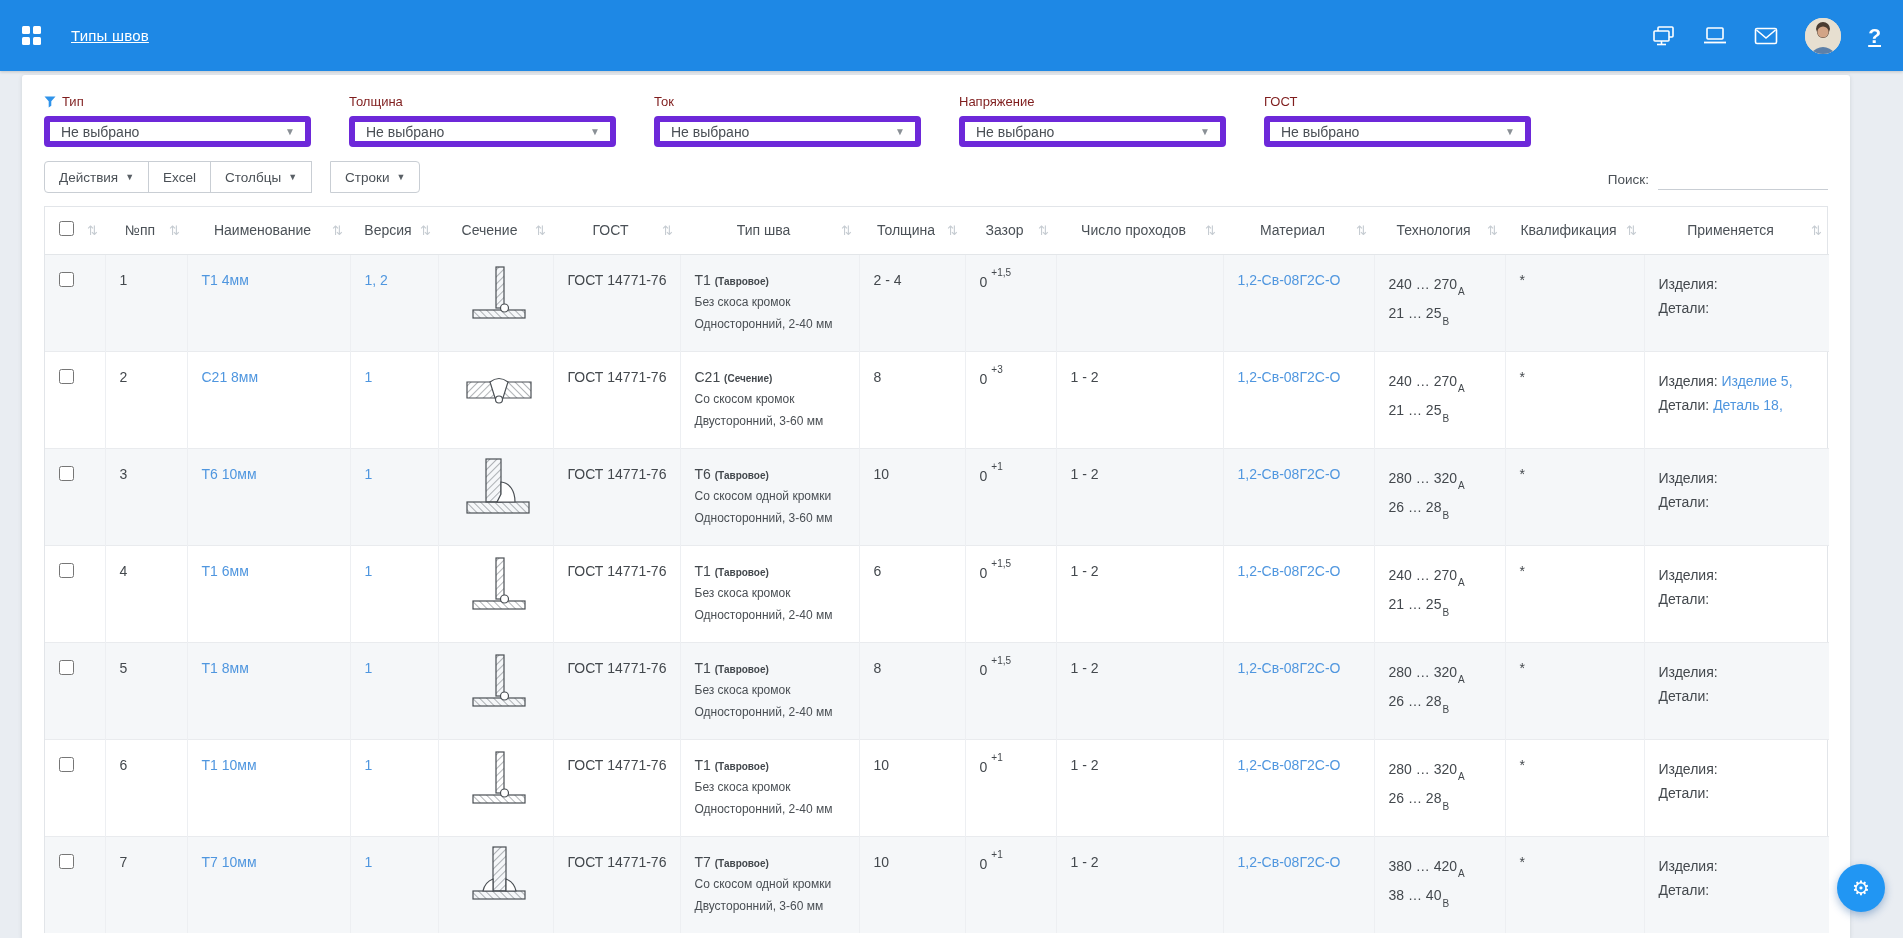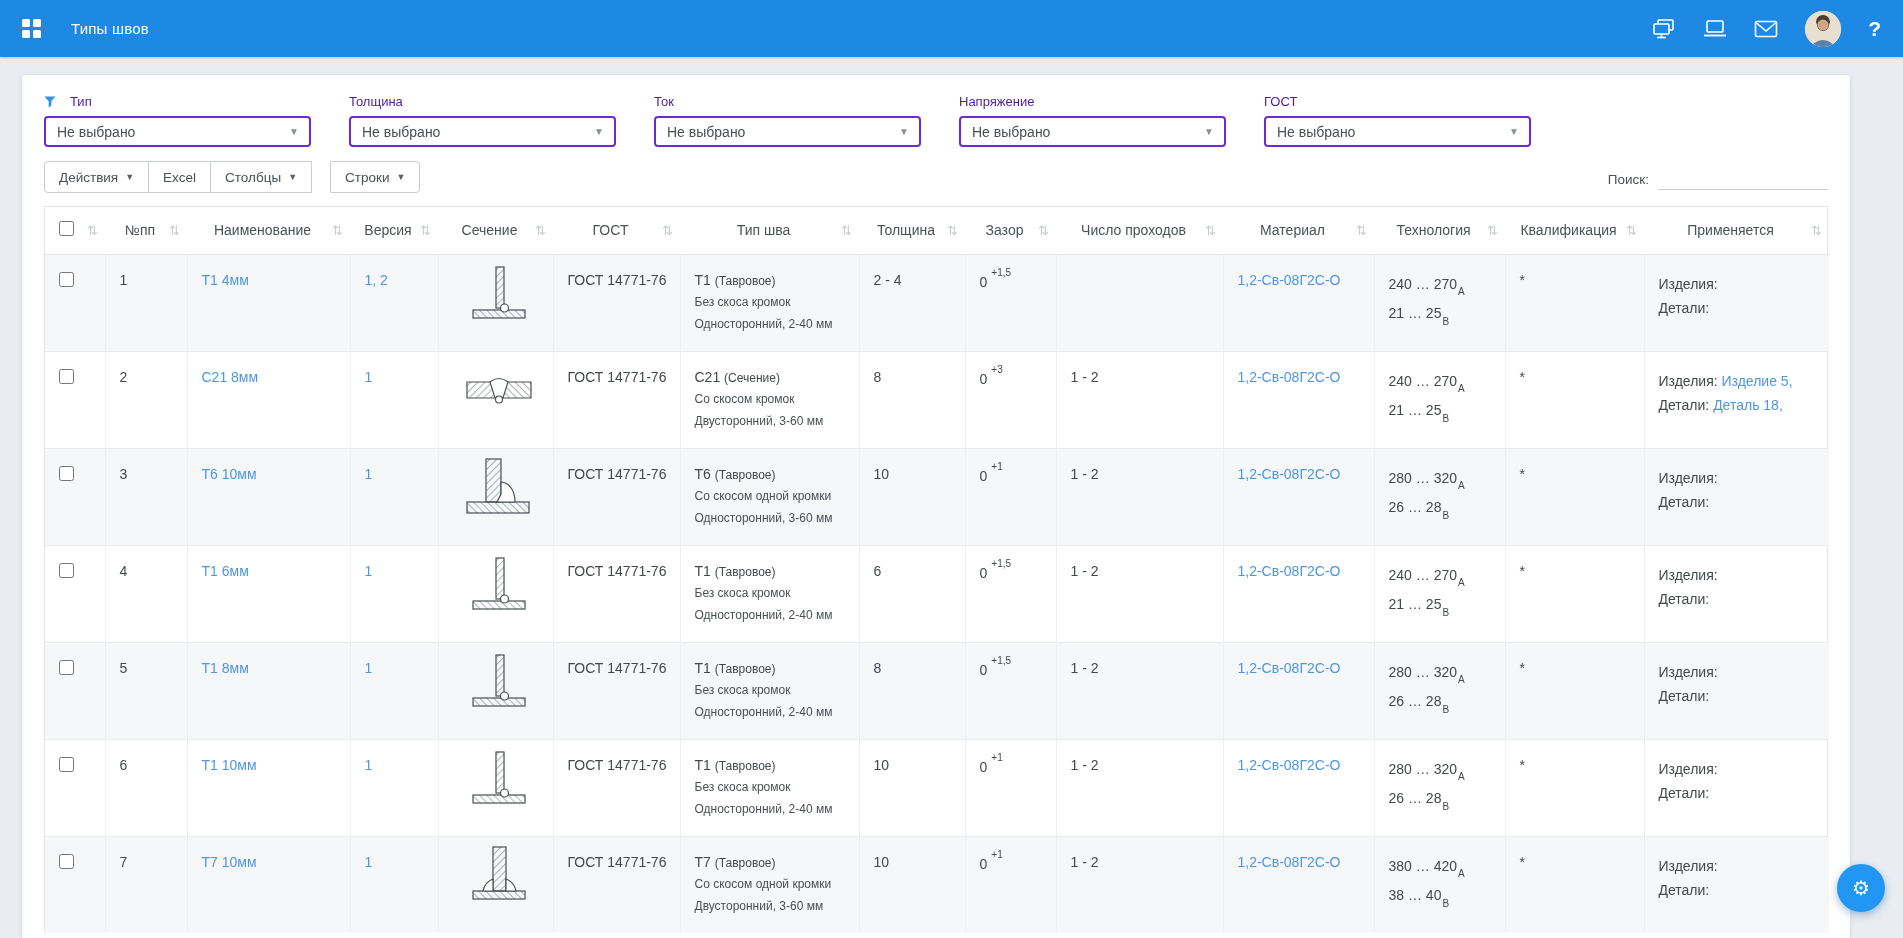--- a/index.html
+++ b/index.html
@@ -4,44 +4,44 @@
 <style>
   * { box-sizing: border-box; margin: 0; padding: 0; }
   html, body { width: 1903px; height: 938px; overflow: hidden; }
   body {
     font-family: "Liberation Sans", "DejaVu Sans", sans-serif;
     background: #e9edf2;
     color: #43484d;
   }
   
   .topbar {
-    height: 57px; background: #1e88e5; color: #fff;
+    height: 71px; background: #1e88e5; color: #fff;
     display: flex; align-items: center; padding: 0 22px;
     box-shadow: 0 1px 3px rgba(0,0,0,.18);
-    position: relative; z-index: 5;
+    position: relative; z-index: 5; text-decoration: underline;
   }
   .grid-icon { width: 19px; height: 19px; display: grid; grid-template-columns: 1fr 1fr; gap: 3px; cursor: pointer; }
   .grid-icon span { background: #fff; border-radius: 1.5px; }
   .topbar-title { margin-left: 30px; font-size: 15px; letter-spacing: .2px; }
   .topbar-right { margin-left: auto; display: flex; align-items: center; gap: 27px; }
   .tb-icon { width: 24px; height: 22px; cursor: pointer; display: block; }
   .avatar { width: 36px; height: 36px; border-radius: 50%; overflow: hidden; background: #e9e2d4; cursor: pointer; flex: none; }
   .help-glyph { font-size: 21px; font-weight: bold; cursor: pointer; line-height: 1; }
   
   .card {
     position: absolute; left: 22px; top: 75px; right: 53px; bottom: 0;
     background: #fff; border-radius: 3px 3px 0 0;
     box-shadow: 0 1px 4px rgba(60,70,80,.15);
     padding: 19px 22px 0;
   }
   
   .filters { display: flex; gap: 38px; }
-  .filter-label { display: flex; align-items: center; gap: 14px; color: #4c1d95; font-size: 13px; margin-bottom: 7px; height: 15px; }
+  .filter-label { display: flex; align-items: center; gap: 6px; color: #7f1d1d; font-size: 13px; margin-bottom: 7px; height: 15px; }
   .filter-select {
-    width: 267px; height: 31px; border: 2px solid #6d28d9; border-radius: 4px;
+    width: 267px; height: 31px; border: 6px solid #6d28d9; border-radius: 4px;
     background: #fff; display: flex; align-items: center; padding: 0 11px;
     font-size: 14px; color: #4a4f55; cursor: pointer; position: relative;
   }
   .filter-select .caret { position: absolute; right: 10px; color: #8a9096; font-size: 10px; }
   
   .toolbar-row { margin-top: 14px; display: flex; align-items: flex-end; }
   .btn-group { display: inline-flex; }
   .btn {
     border: 1px solid #c9ced4; background: #fff; color: #4a5056;
     font-size: 13.5px; height: 32px; padding: 0 14px; cursor: pointer;
@@ -71,21 +71,21 @@
   tbody tr:nth-child(odd) { background: #f5f7f9; }
   tbody td {
     height: 97px; vertical-align: top; padding: 17px 8px 0 14px;
     font-size: 14px; color: #43484d; border-left: 1px solid #edeff2;
   }
   tbody td:first-child { border-left: none; }
   td.c-sec { text-align: center; padding-top: 8px; }
   a.lnk { color: #4f96df; text-decoration: none; cursor: pointer; }
   input[type="checkbox"] { width: 15px; height: 15px; accent-color: #fff; cursor: pointer; }
   .weld-main { font-size: 14px; margin-bottom: 7px; }
-  .weld-kind { font-size: 12px; }
+  .weld-kind { font-size: 10px; font-weight: bold; }
   .weld-sub { font-size: 12px; color: #4a4f54; margin-bottom: 8px; }
   sup.tol { font-size: 10px; position: relative; top: -5px; margin-left: 4px; text-align: right; }
   .tech-line { line-height: 24px; white-space: nowrap; }
   sub.unit { font-size: 10px; position: relative; top: 3px; margin-left: 1px; }
   .app-line { line-height: 24px; white-space: nowrap; }
   
   .fab {
     position: fixed; right: 18px; bottom: 26px; width: 48px; height: 48px;
     border-radius: 50%; background: #2196f3; color: #fff; border: none;
     font-size: 20px; cursor: pointer; box-shadow: 0 3px 8px rgba(30,90,160,.4);

